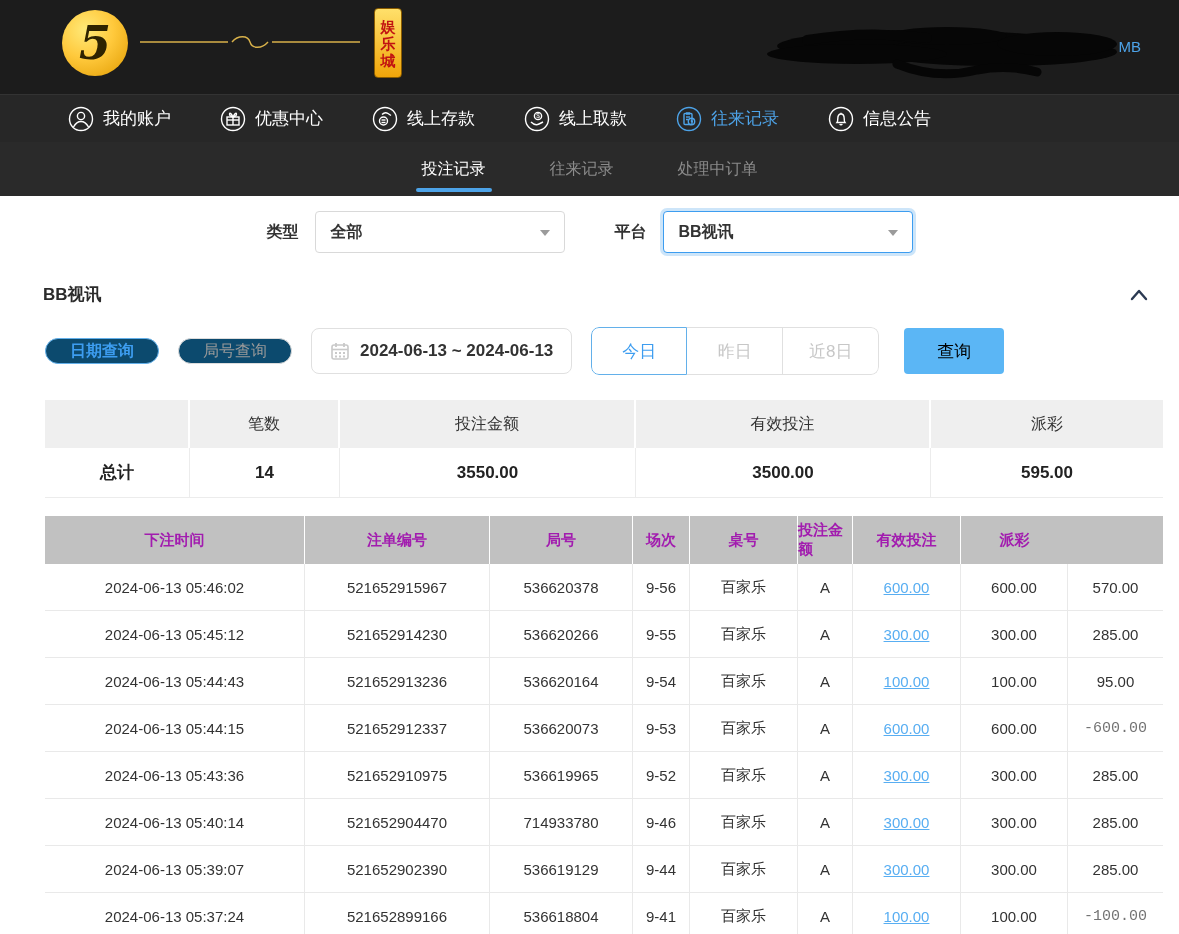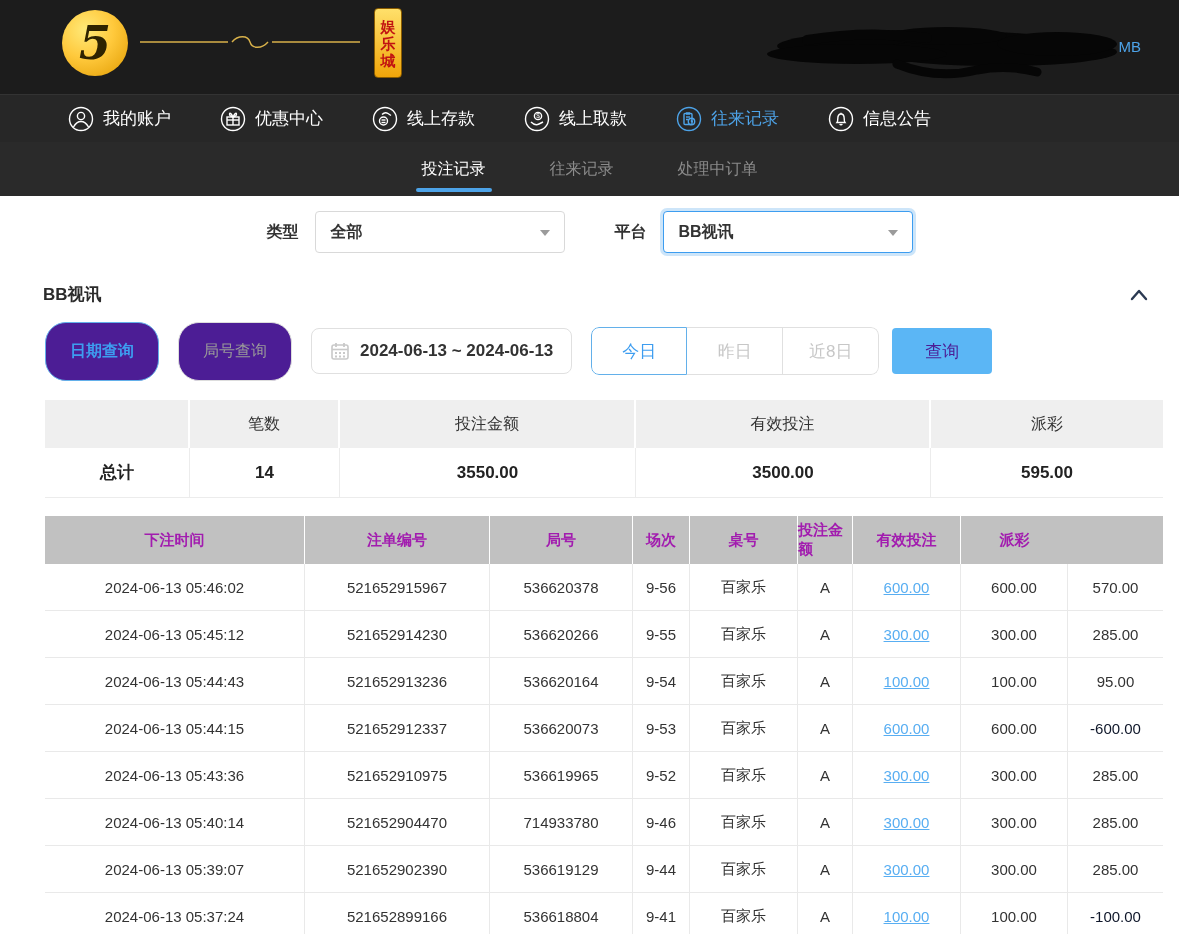--- a/index.html
+++ b/index.html
@@ -52,35 +52,35 @@
     border-left:5px solid transparent; border-right:5px solid transparent; border-top:6px solid #9b9b9b; }
 
   
   .section-head { display:flex; align-items:center; justify-content:space-between;
     margin:28px 16px 0 43px; }
   .section-title { font-size:17px; font-weight:bold; color:#2b2b2b; }
   .collapse-btn { cursor:pointer; margin-right:14px; display:flex; }
 
   
   .query-row { display:flex; align-items:center; margin:22px 16px 0 45px; height:46px; }
-  .pill { height:59px; padding:0 24px; border-radius:21px; background:#4c1d95; font-size:16px;
+  .pill { height:26px; padding:0 24px; border-radius:21px; background:#0c4a6e; font-size:16px;
     display:flex; align-items:center; cursor:pointer; }
   .pill.active { border:1px solid #63b0ea; color:#3d9df0; font-weight:bold; }
   .pill.inactive { border:1px solid #ddd; color:#999; margin-left:19px; }
   .date-box { height:46px; margin-left:19px; padding:0 18px; border:1px solid #e0e0e0; border-radius:8px;
     display:flex; align-items:center; gap:10px; cursor:pointer; }
   .date-text { font-size:17px; font-weight:bold; color:#333; }
   .seg-group { display:flex; margin-left:19px; height:48px; border-radius:8px; overflow:hidden; }
   .seg { width:96px; display:flex; align-items:center; justify-content:center; font-size:17px;
     color:#c7c7c7; border:1px solid #e0e0e0; cursor:pointer; background:#fff; }
   .seg + .seg { border-left:none; }
   .seg.first { border-radius:8px 0 0 8px; }
   .seg.last { border-radius:0 8px 8px 0; }
   .seg.active { border:1px solid #63b0ea; color:#3d9df0; }
-  .search-btn { width:100px; height:46px; margin-left:13px; background:#5bb6f5; color:#4c1d95;
+  .search-btn { width:100px; height:46px; margin-left:25px; background:#5bb6f5; color:#000000;
     font-size:17px; border:none; border-radius:4px; cursor:pointer; }
 
   
   .summary { margin:26px 16px 0 45px; width:1118px; }
   .sum-head { display:grid; grid-template-columns:145px 150px 296px 295px 232px; background:#fff; }
   .sum-head .shc { background:#efefef; height:48px; display:flex; align-items:center; justify-content:center;
     font-size:16px; color:#333; border-right:2px solid #fff; }
   .sum-head .shc:last-child { border-right:none; }
   .sum-row { display:grid; grid-template-columns:145px 150px 296px 295px 232px; }
   .sum-row .src { height:50px; display:flex; align-items:center; justify-content:center;
@@ -92,21 +92,21 @@
   .thead { display:grid; grid-template-columns:260px 185px 143px 57px 108px 55px 108px 107px 95px;
     background:#c1c1c1; }
   .thc { height:48px; display:flex; align-items:center; justify-content:center; color:#a21caf;
     font-size:15px; font-weight:bold; border-right:1px solid #fff; }
   .thc:last-child { border-right:none; }
   .trow { display:grid; grid-template-columns:260px 185px 143px 57px 108px 55px 108px 107px 95px; }
   .tcell { height:47px; display:flex; align-items:center; justify-content:center; font-size:15px;
     color:#333; border-bottom:1px solid #e9e9e9; border-right:1px solid #e9e9e9; background:#fff; }
   .tcell:last-child { border-right:none; }
   .cell-link { color:#58aef2; text-decoration:underline; cursor:pointer; }
-  .neg { color:#0f172a; }
+  .neg { color:#737373;font-family:Liberation Mono, monospace; }
 </style>
 </head>
 <body>
 
 <div class="topbar">
   <div class="logo">
     <div class="logo-emblem">5</div>
     <div class="logo-textwrap">
       <svg class="logo-flourish" viewBox="0 0 220 12">
         <line x1="0" y1="6" x2="88" y2="6" stroke="#d8b14a" stroke-width="1.6"></line>

